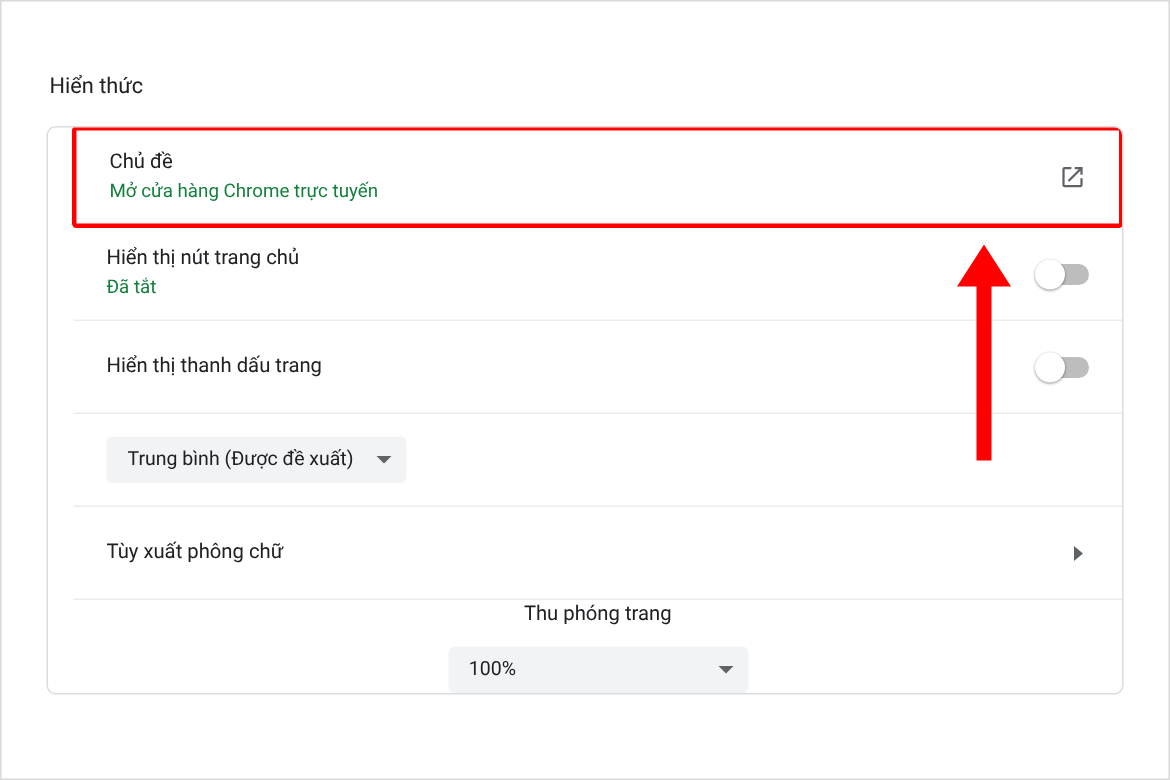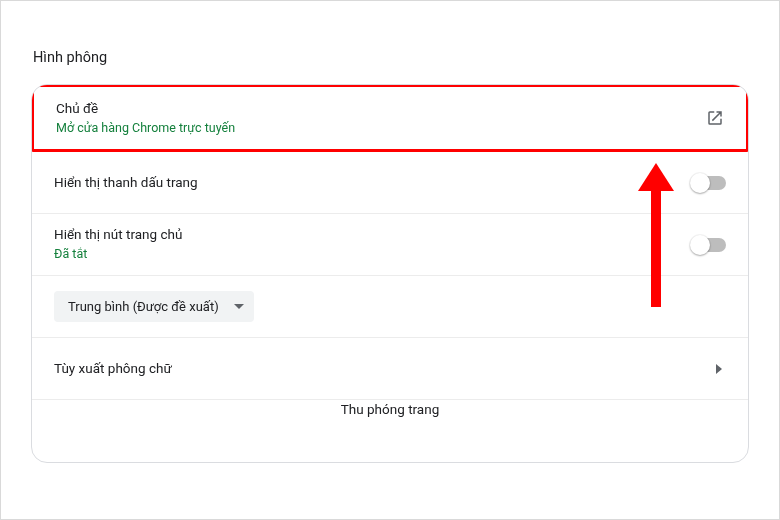--- a/index.html
+++ b/index.html
@@ -22,23 +22,24 @@
     padding: 28px 30px 30px 30px;
   }
   .section-title {
     font-size: 14.5px;
     color: #202124;
     margin: 20px 0 18px 2px;
     font-weight: 400;
   }
   .settings-card {
     border: 1px solid #dadce0;
-    border-radius: 16px;
+    border-radius: 6px;
     overflow: hidden;
     background: #fff;
+    padding-left: 17px;
   }
   .row {
     display: flex;
     align-items: center;
     padding: 0 22px;
     min-height: 62px;
     border-bottom: 1px solid #ececec;
   }
   .row:last-child { border-bottom: none; flex-direction: column; }
   .row.highlight {
@@ -141,49 +142,49 @@
     border-left: 18px solid transparent;
     border-right: 18px solid transparent;
     border-bottom: 28px solid #ff0000;
   }
 </style>
 </head>
 <body>
 
 <div class="frame">
 
-  <div class="section-title">Hình phông</div>
+  <div class="section-title">Hiển thức</div>
 
   <div class="settings-card">
 
     <div class="row highlight">
       <div class="row-text">
         <div class="row-label">Chủ đề</div>
         <div class="row-sub">Mở cửa hàng Chrome trực tuyến</div>
       </div>
       <div class="row-control">
         <svg class="ext-icon" viewBox="0 0 24 24">
           <path fill="currentColor" d="M14 3v2h3.59L7.76 14.83l1.41 1.41L19 6.41V10h2V3h-7zM19 19H5V5h6V3H5a2 2 0 0 0-2 2v14a2 2 0 0 0 2 2h14a2 2 0 0 0 2-2v-6h-2v6z"></path>
         </svg>
       </div>
     </div>
 
     <div class="row">
       <div class="row-text">
-        <div class="row-label">Hiển thị thanh dấu trang</div>
-      </div>
-      <div class="row-control">
-        <div class="switch"></div>
-      </div>
-    </div>
-
-    <div class="row">
-      <div class="row-text">
         <div class="row-label">Hiển thị nút trang chủ</div>
         <div class="row-sub">Đã tắt</div>
+      </div>
+      <div class="row-control">
+        <div class="switch"></div>
+      </div>
+    </div>
+
+    <div class="row">
+      <div class="row-text">
+        <div class="row-label">Hiển thị thanh dấu trang</div>
       </div>
       <div class="row-control">
         <div class="switch"></div>
       </div>
     </div>
 
     <div class="row">
       <div class="row-control">
         <div class="dropdown">
           <span>Trung bình (Được đề xuất)</span>
@@ -198,20 +199,26 @@
       </div>
       <div class="row-control">
         <span class="chev-right"></span>
       </div>
     </div>
 
     <div class="row">
       <div class="row-text">
         <div class="row-label">Thu phóng trang</div>
       </div>
+      <div class="row-control">
+        <div class="dropdown small">
+          <span>100%</span>
+          <span class="dd-caret"></span>
+        </div>
+      </div>
     </div>
 
   </div>
 
   <div class="anno-arrow">
     <div class="head"></div>
     <div class="shaft"></div>
   </div>
 
 </div>

